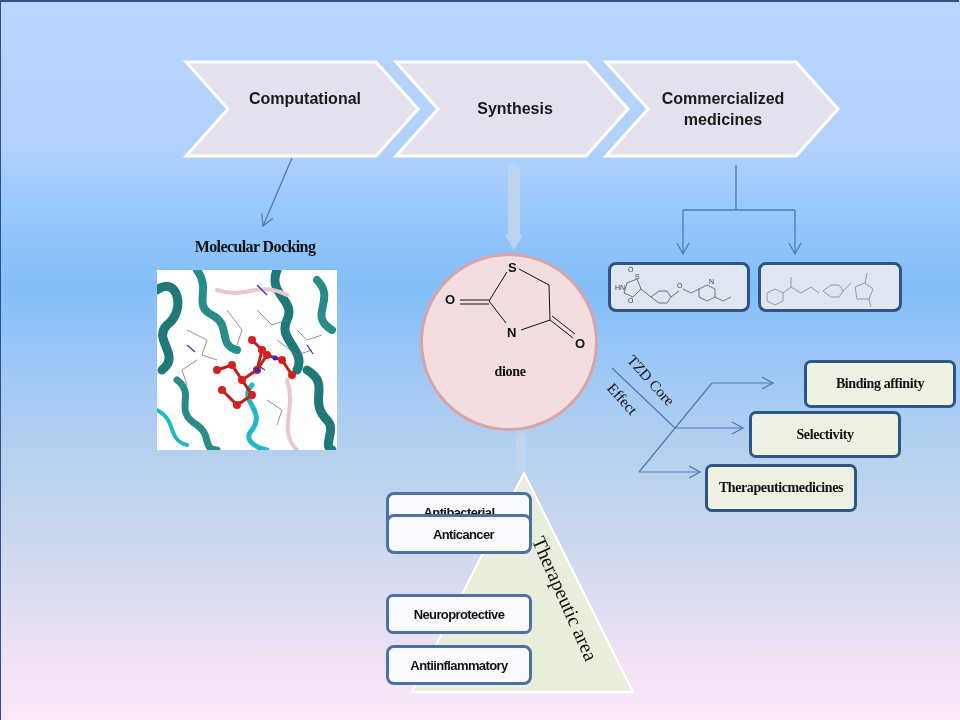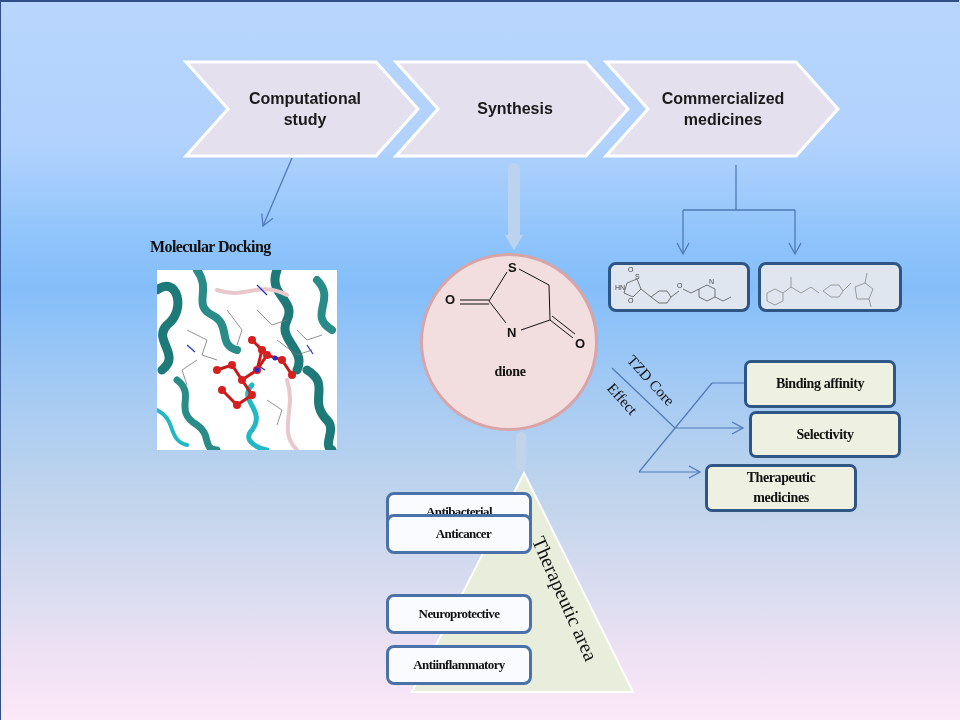--- a/index.html
+++ b/index.html
@@ -4,28 +4,28 @@
 <style>
   html, body { margin:0; padding:0; }
   body {
     width:960px; height:720px; position:relative; overflow:hidden;
     font-family:"Liberation Serif", serif;
     background: linear-gradient(to bottom, #b8d6fd 0%, #b1d2fd 20%, #8fc4fb 33%, #84befa 40%, #a6cbf3 55%, #c2d5ec 70%, #dadcf0 82%, #f0e2f4 92%, #fbe8f8 100%);
   }
   .frame { position:absolute; left:0; top:0; width:958px; height:718px; border-left:1px solid #2f4f86; border-top:2px solid #2f4f86; pointer-events:none; }
   svg.overlay { position:absolute; left:0; top:0; }
   .chev-label { position:absolute; font-family:"Liberation Sans", sans-serif; font-weight:bold; font-size:16px; color:#1a1a1a; text-align:center; line-height:21px; }
-  .docking-title { position:absolute; left:150px; top:238px; width:210px; font-weight:bold; font-size:16px; letter-spacing:-0.6px; color:#111; }
+  .docking-title { position:absolute; left:150px; top:238px; width:210px; text-align:center; font-weight:bold; font-size:16px; letter-spacing:-0.6px; color:#111; }
   .docking-img { position:absolute; left:157px; top:270px; width:180px; height:180px; background:#fff; overflow:hidden; }
   .circle { position:absolute; left:420px; top:253px; width:178px; height:178px; border-radius:50%; background:#f2dede; border:3px solid #d8a4a8; box-sizing:border-box; }
   .tzd-name { position:absolute; left:430px; top:362px; width:160px; text-align:center; font-weight:bold; font-size:14px; line-height:20px; color:#111; letter-spacing:-0.3px; }
   .atom { position:absolute; font-family:"Liberation Sans", sans-serif; font-weight:bold; font-size:13px; color:#111; }
   .med-box { position:absolute; height:50px; border:3px solid #2f5585; border-radius:8px; background:#dfe6f0; box-sizing:border-box; overflow:hidden; }
   .effect-box { position:absolute; border:3px solid #2f5585; border-radius:7px; background:#eef1e2; box-sizing:border-box; display:flex; align-items:center; justify-content:center; text-align:center; font-weight:bold; font-size:14px; line-height:20px; color:#111; letter-spacing:-0.4px; }
-  .area-box { position:absolute; left:386px; width:146px; height:40px; border:3px solid #4a72a8; border-radius:8px; background:#f9fbff; box-sizing:border-box; display:flex; align-items:center; justify-content:center; font-family:Liberation Serif, serif; font-weight:bold; font-size:13px; letter-spacing:-0.6px; color:#111; }
+  .area-box { position:absolute; left:386px; width:146px; height:40px; border:3px solid #4a72a8; border-radius:8px; background:#f9fbff; box-sizing:border-box; display:flex; align-items:center; justify-content:center; font-family:Liberation Sans, sans-serif; font-weight:bold; font-size:13px; letter-spacing:-0.6px; color:#111; }
   .rot-text { position:absolute; font-family:"Liberation Serif", serif; color:#111; white-space:nowrap; transform-origin:0 0; }
 </style>
 </head>
 <body>
 
 <svg class="overlay" width="960" height="720">
   <defs>
     <marker id="openArrow" markerWidth="14" markerHeight="14" refX="12" refY="7" orient="auto" markerUnits="userSpaceOnUse">
       <path d="M1,1 L12,7 L1,13" fill="none" stroke="#4f7ab5" stroke-width="1.3"></path>
     </marker>
@@ -57,21 +57,20 @@
     <line x1="639" y1="472" x2="700" y2="472" marker-end="url(#openArrow)"></line>
   </g>
 
   <rect x="516" y="432" width="10" height="40" rx="5" fill="#c3d4ea"></rect>
 
   <polygon points="524,473 633,692 412,692" fill="#e8eedb" stroke="#ffffff" stroke-width="2"></polygon>
 </svg>
 
 <div class="chev-label" style="left:230px; top:88px; width:150px;">
   <div>Computational</div>
-  <div>study</div>
 </div>
 <div class="chev-label" style="left:440px; top:98px; width:150px;">
   <div>Synthesis</div>
 </div>
 <div class="chev-label" style="left:648px; top:88px; width:150px;">
   <div>Commercialized</div>
   <div>medicines</div>
 </div>
 
 <div class="docking-title">Molecular Docking</div>
@@ -188,26 +187,26 @@
       <polygon points="94,22 104,18 112,24 108,34 96,34"></polygon>
       <line x1="104" y1="18" x2="106" y2="8"></line>
         <line x1="108" y1="34" x2="110" y2="42"></line>
     </g>
   </svg>
 </div>
 
 <div class="rot-text" style="left:636px; top:352px; font-size:15px; transform:rotate(48deg);">TZD Core</div>
 <div class="rot-text" style="left:616px; top:380px; font-size:15px; transform:rotate(48deg);">Effect</div>
 
-<div class="effect-box" style="left:744px; top:360px; width:152px; height:48px;">Binding affinity</div>
+<div class="effect-box" style="left:804px; top:360px; width:152px; height:48px;">Binding affinity</div>
 <div class="effect-box" style="left:749px; top:411px; width:152px; height:47px;">Selectivity</div>
-<div class="effect-box" style="left:705px; top:464px; width:152px; height:48px; flex-direction:column;">
+<div class="effect-box" style="left:705px; top:464px; width:152px; height:48px; flex-direction:row;">
   <div>Therapeutic</div>
   <div>medicines</div>
 </div>
 
 <div class="rot-text" style="left:548px; top:533px; font-size:20px; transform:rotate(66deg);">Therapeutic area</div>
 <div class="area-box" style="top:492px;">Antibacterial</div>
 <div class="area-box" style="top:514px;padding-left:9px;">Anticancer</div>
-<div class="area-box" style="top:594px;">Neuroprotective</div>
+<div class="area-box" style="top:594px;border-radius:7px;">Neuroprotective</div>
 <div class="area-box" style="top:645px;">Antiinflammatory</div>
 
 <div class="frame"></div>
 
 </body></html>

